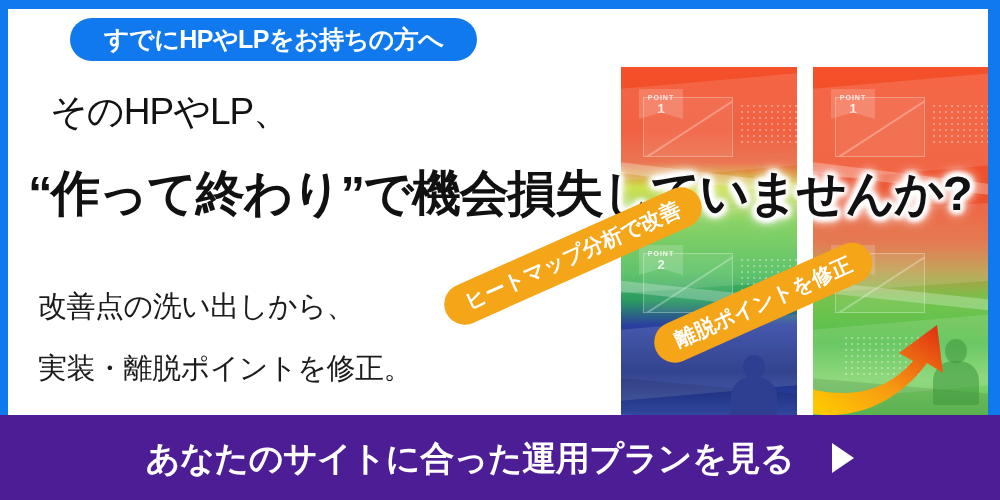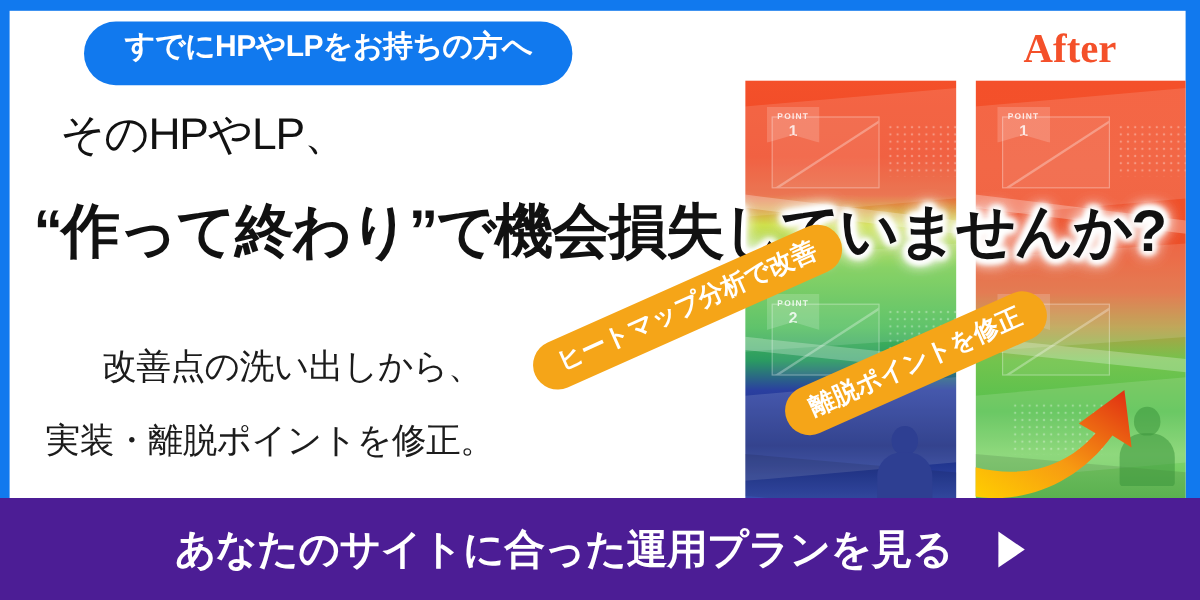--- a/index.html
+++ b/index.html
@@ -22,21 +22,21 @@
     left:8px;top:9px;
     width:980px;height:406px;
     background:#ffffff;
     overflow:hidden;
   }
 
   
   .badge{
     position:absolute;
     left:62px;top:9px;
-    padding:9px 34px 19px 34px;
+    padding:9px 34px 9px 34px;
     background:#1179ee;
     border-radius:999px;
     color:#ffffff;
     font-size:25px;
     font-weight:bold;
     letter-spacing:-0.5px;
     white-space:nowrap;
     line-height:1;
   }
 
@@ -71,21 +71,21 @@
   
   .sub{
     position:absolute;
     left:30px;
     font-size:29px;
     color:#1c1c1c;
     letter-spacing:-0.5px;
     white-space:nowrap;
     line-height:1;
   }
-  .sub.l1{top:283px;margin-left:47px;}
+  .sub.l1{top:283px;}
   .sub.l2{top:345px;}
 
   
   .col-label{
     position:absolute;
     top:16px;
     font-family:"Liberation Serif","DejaVu Serif",serif;
     font-weight:bold;
     font-size:34px;
     line-height:1;
@@ -267,21 +267,20 @@
 
   <div class="card">
 
     <div class="badge">すでにHPやLPをお持ちの方へ</div>
 
     <div class="head-line1">そのHPやLP、</div>
 
     <div class="sub l1">改善点の洗い出しから、</div>
     <div class="sub l2">実装・離脱ポイントを修正。</div>
 
-    <div class="col-label after">After</div>
 
     <div class="panel before">
       <div class="bg"></div>
       <div class="slices">
         <div class="slice s1"></div>
         <div class="slice s2"></div>
         <div class="slice s3"></div>
         <div class="slice s4"></div>
         <div class="slice s5"></div>
         <div class="slice dark s6"></div>

